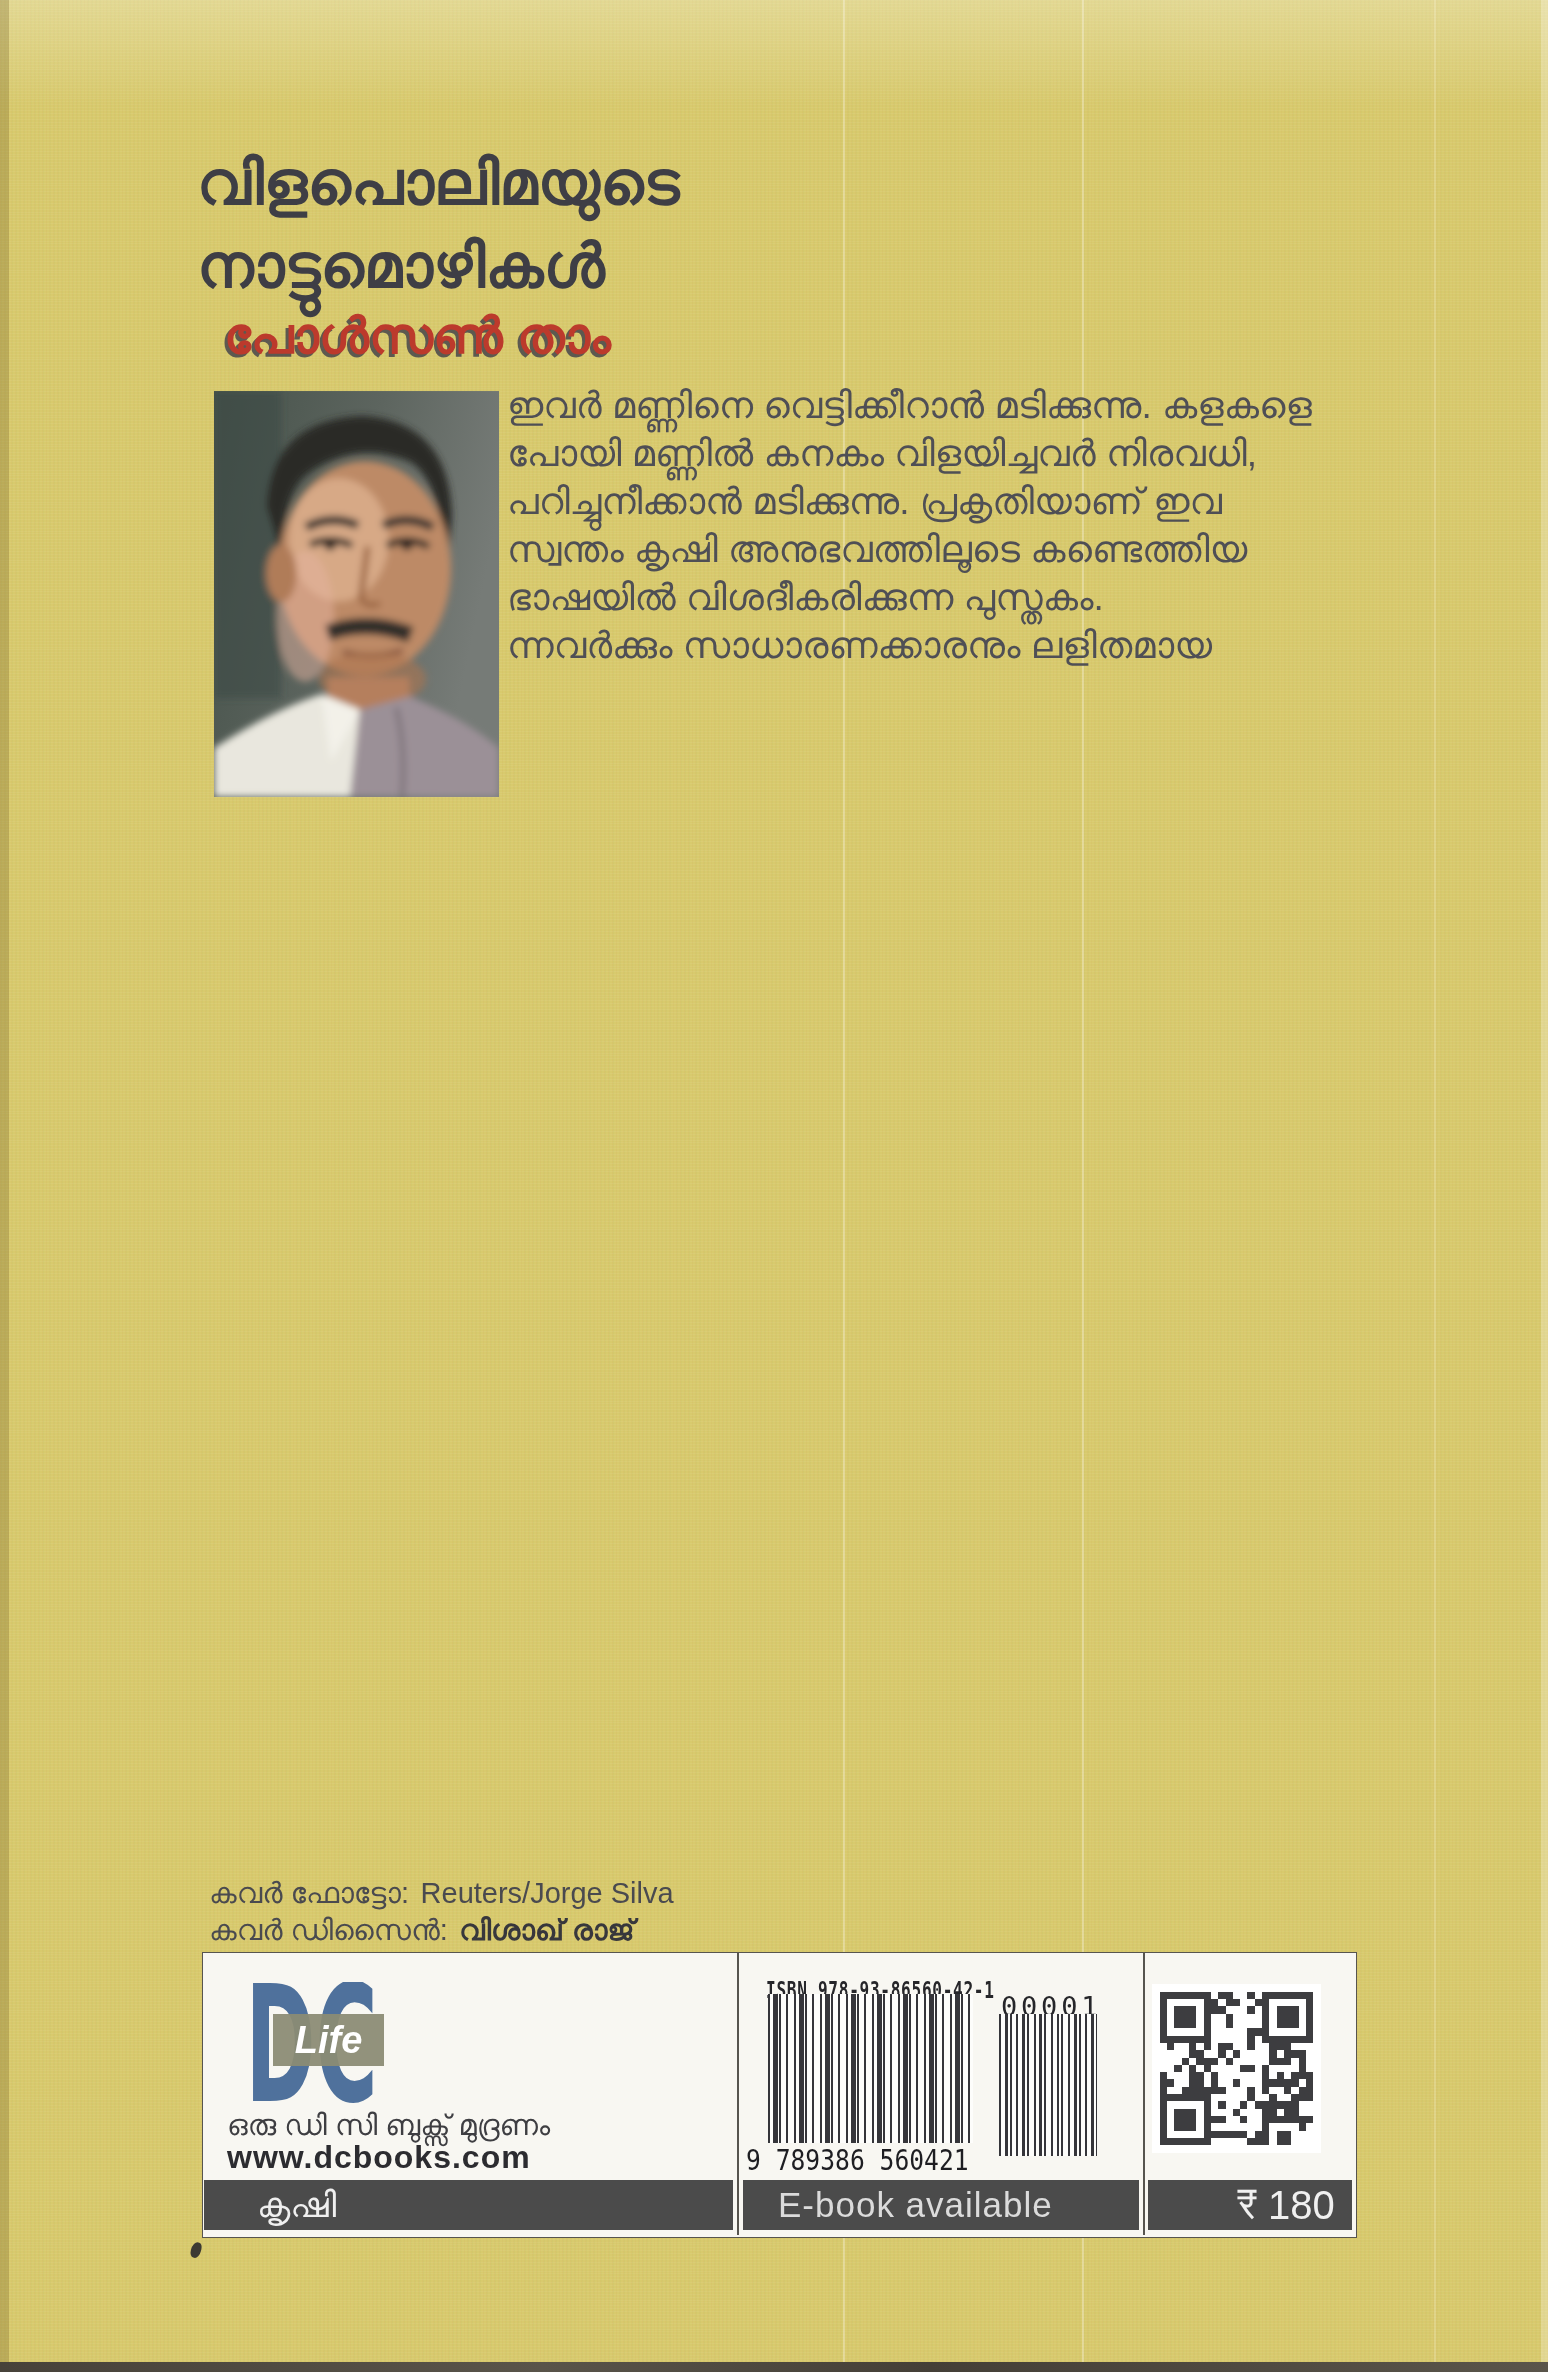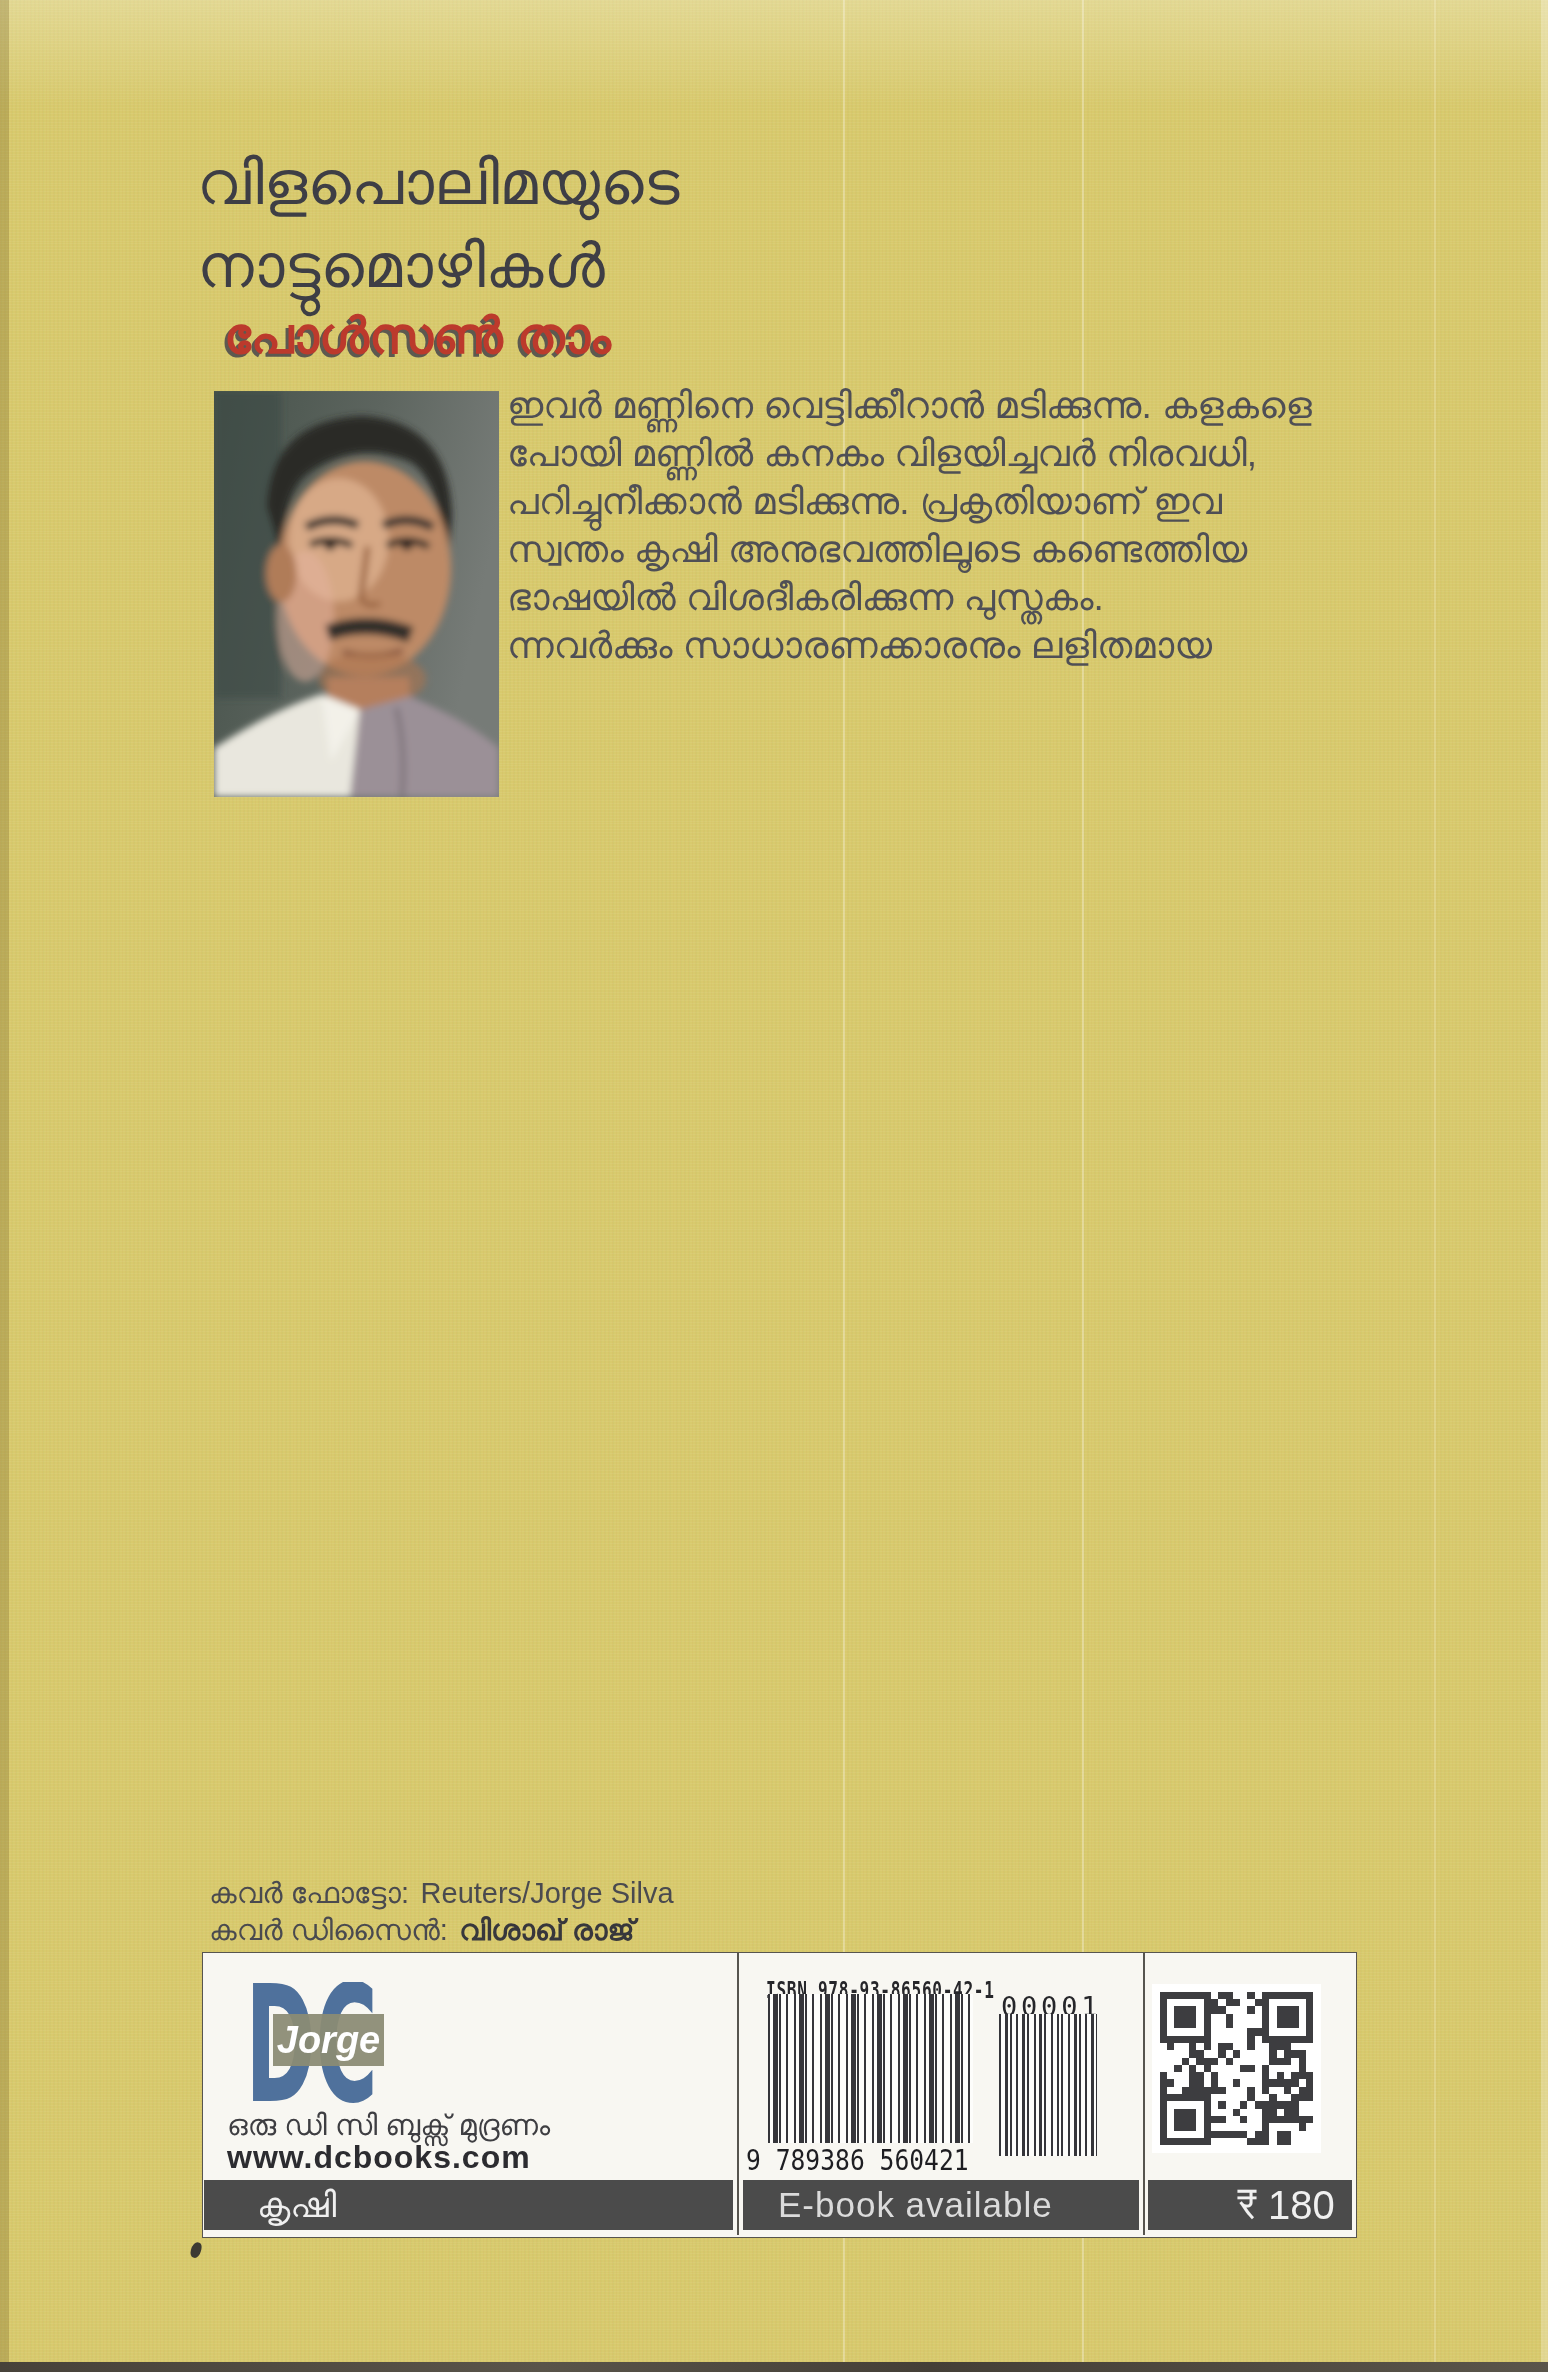--- a/index.html
+++ b/index.html
@@ -22,21 +22,21 @@
     background:linear-gradient(180deg, rgba(255,255,245,.28), rgba(255,255,245,0));pointer-events:none;}
   .edge-left{left:0;top:0;width:8.6px;height:100%;background:rgba(110,92,35,.28);}
   .edge-right{right:0;top:0;width:7.7px;height:100%;background:rgba(255,255,250,.25);}
   .edge-bottom{left:0;top:2362px;width:100%;height:10.6px;
     background:linear-gradient(90deg,#47423a 0%,#59544a 35%,#443f37 60%,#5a554b 100%);}
   .scanline{top:0;width:1.9px;height:100%;background:rgba(255,255,252,.30);pointer-events:none;}
   .speck{left:191px;top:2242px;width:9.6px;height:16.3px;background:#3c3a33;
     border-radius:60% 40% 55% 45%;transform:rotate(14deg);}
 
   
-  .title-line{left:197px;color:#3e3e45;font-weight:400;font-size:61px;line-height:83px;white-space:nowrap;}
+  .title-line{left:197px;color:#3e3e45;font-weight:700;font-size:61px;line-height:83px;white-space:nowrap;}
   .title-1{top:142px;}
   .title-2{top:225px;}
   .author{left:224px;top:306px;font-size:50px;line-height:60px;font-weight:700;
     color:#bc3a2c;text-shadow:-2.9px 2.9px 0 rgba(58,58,72,.78);white-space:nowrap;}
 
   
   .photo{left:214px;top:391px;width:285px;height:406px;}
 
   
   .desc{left:507px;top:382px;width:903px;}
@@ -162,21 +162,21 @@
 
   <div class="abs info-box">
     <div class="abs divider d1"></div>
     <div class="abs divider d2"></div>
 
     <div class="abs dc-logo">
       <svg width="131" height="125" viewBox="0 0 136 130" xmlns="http://www.w3.org/2000/svg">
         <text x="-2" y="124" font-family="'DejaVu Sans', sans-serif" font-weight="bold" font-size="168" fill="#4f719c" textLength="138" lengthAdjust="spacingAndGlyphs">DC</text>
       </svg>
     </div>
-    <div class="abs life-band">Jorge</div>
+    <div class="abs life-band">Life</div>
     <div class="abs imprint">ഒരു ഡി സി ബുക്സ് മുദ്രണം</div>
     <div class="abs website">www.dcbooks.com</div>
 
     <div class="abs isbn-label">ISBN 978-93-86560-42-1</div>
     <div class="abs barcode-main"></div>
     <div class="abs barcode-digits">9 789386 560421</div>
     <div class="abs addon-digits">00001</div>
     <div class="abs addon-bars"></div>
 
     <div class="abs qr">

